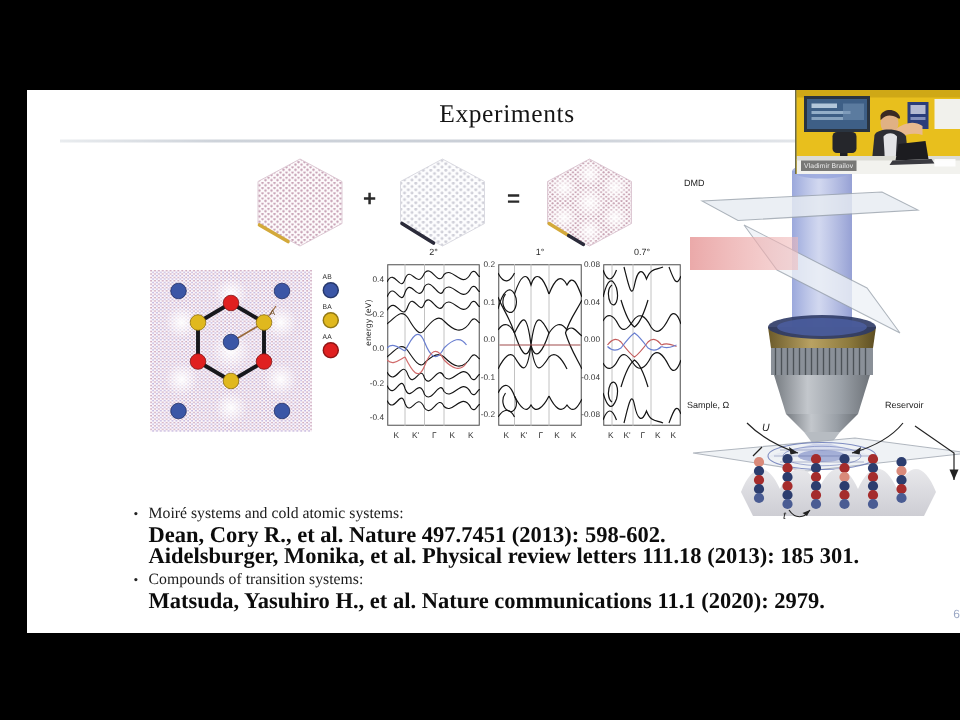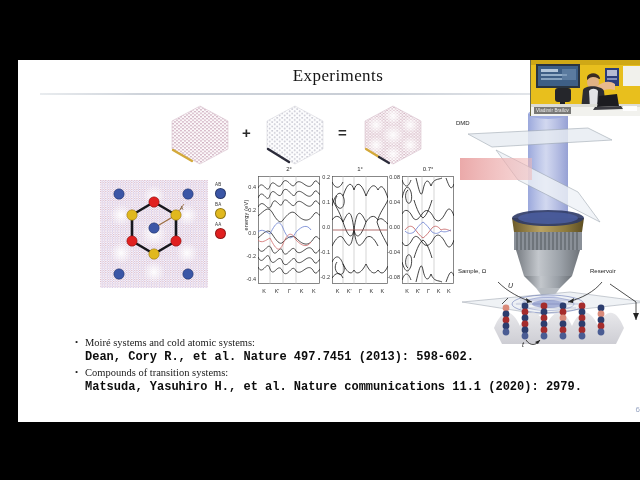--- a/index.html
+++ b/index.html
@@ -210,21 +210,21 @@
     color: #232323;
     white-space: nowrap;
   }
   #lbl-dmd { left: 6px; top: 14px; }
   #lbl-sample { left: 8px; top: 162px; }
   #lbl-reservoir { left: 140px; top: 162px; }
 
   
   #bullets {
     position: absolute;
-    left: 56px;
+    left: 70px;
     top: 276px;
     width: 470px;
     font-family: "Liberation Serif", serif;
     color: #121212;
   }
   .bullet-block { margin-bottom: 2px; }
   .bullet-head {
     position: relative;
     padding-left: 11px;
     font-size: 10.5px;
@@ -234,26 +234,25 @@
   .bullet-head::before {
     content: "\2022";
     position: absolute;
     left: 1px;
     top: -1px;
     font-size: 9px;
     color: #222;
   }
   .ref-line {
     padding-left: 11px;
-    font-size: 12px;
+    font-size: 15px;
     line-height: 14px;
     font-weight: bold;
     color: #0c0c0c;
     white-space: nowrap;
-    font-family: Liberation Mono, monospace;
   }
 
   #slide-number {
     position: absolute;
     right: 18px;
     bottom: 8px;
     font-family: "Liberation Sans", sans-serif;
     font-size: 8px;
     color: #9aa7c4;
   }
@@ -727,20 +726,21 @@
         <div class="optlbl" style="position:absolute; left:36px; top:57px; font-style:italic; font-size:7px;">t</div>
       </div>
 
     </div>
 
     <div id="bullets">
 
       <div class="bullet-block">
         <div class="bullet-head">Moiré systems and cold atomic systems:</div>
         <div class="ref-line">Dean, Cory R., et al.  Nature 497.7451 (2013): 598-602.</div>
+        <div class="ref-line">Aidelsburger, Monika, et al.  Physical review letters 111.18 (2013): 185 301.</div>
       </div>
 
       <div class="bullet-block">
         <div class="bullet-head">Compounds of transition systems:</div>
         <div class="ref-line">Matsuda, Yasuhiro H., et al. Nature communications 11.1 (2020): 2979.</div>
       </div>
 
     </div>
 
     <div id="slide-number">6</div>

